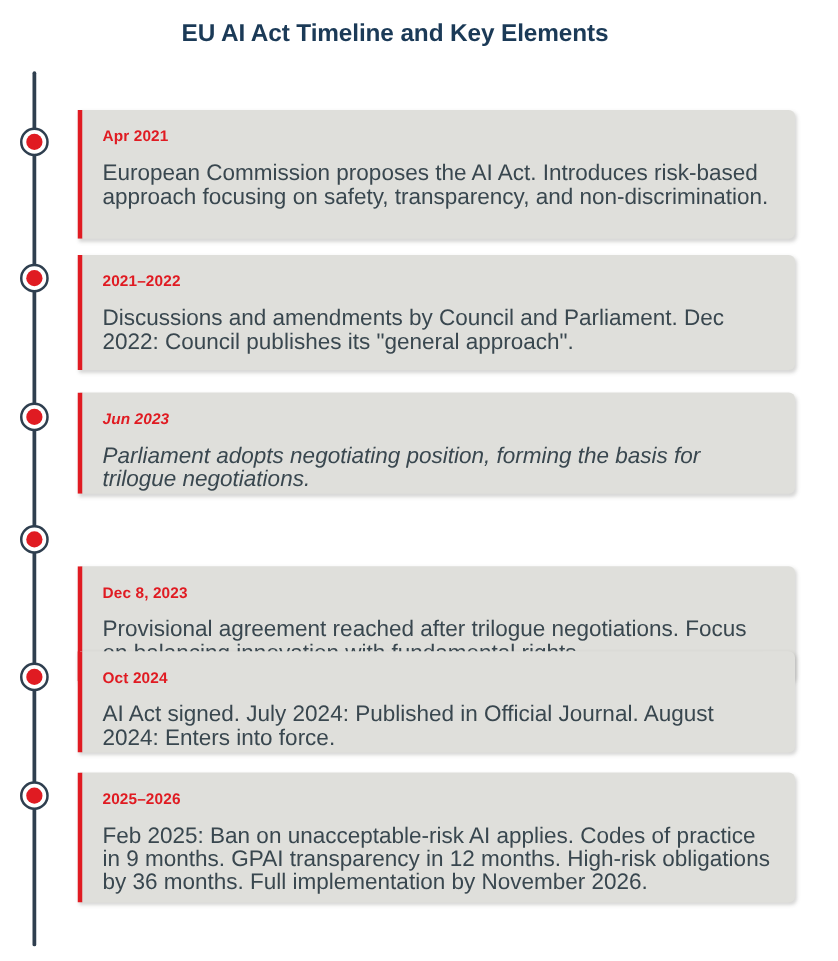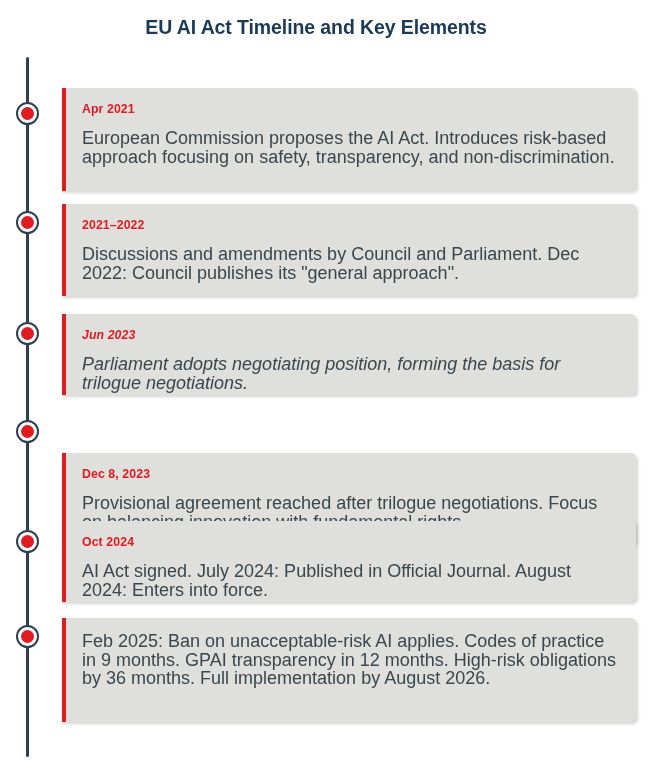--- a/index.html
+++ b/index.html
@@ -137,14 +137,15 @@
 </div>
 <div class="timeline-card" style="top:521px; height:81px;">
   <p class="card-date">Oct 2024</p>
   <p class="card-body">AI Act signed. July 2024: Published in Official Journal. August 2024: Enters into force.</p>
 </div>
 
 <div class="timeline-marker" style="top:625px;">
   <span class="marker-dot"></span>
 </div>
 <div class="timeline-card" style="top:618px; height:104px;">
-  <p class="card-body">Feb 2025: Ban on unacceptable-risk AI applies. Codes of practice in 9 months. GPAI transparency in 12 months. High-risk obligations by 36 months. Full implementation by August 2026.</p>
+  <p class="card-date">2025–2026</p>
+  <p class="card-body">Feb 2025: Ban on unacceptable-risk AI applies. Codes of practice in 9 months. GPAI transparency in 12 months. High-risk obligations by 36 months. Full implementation by November 2026.</p>
 </div>
 
 </body></html>

